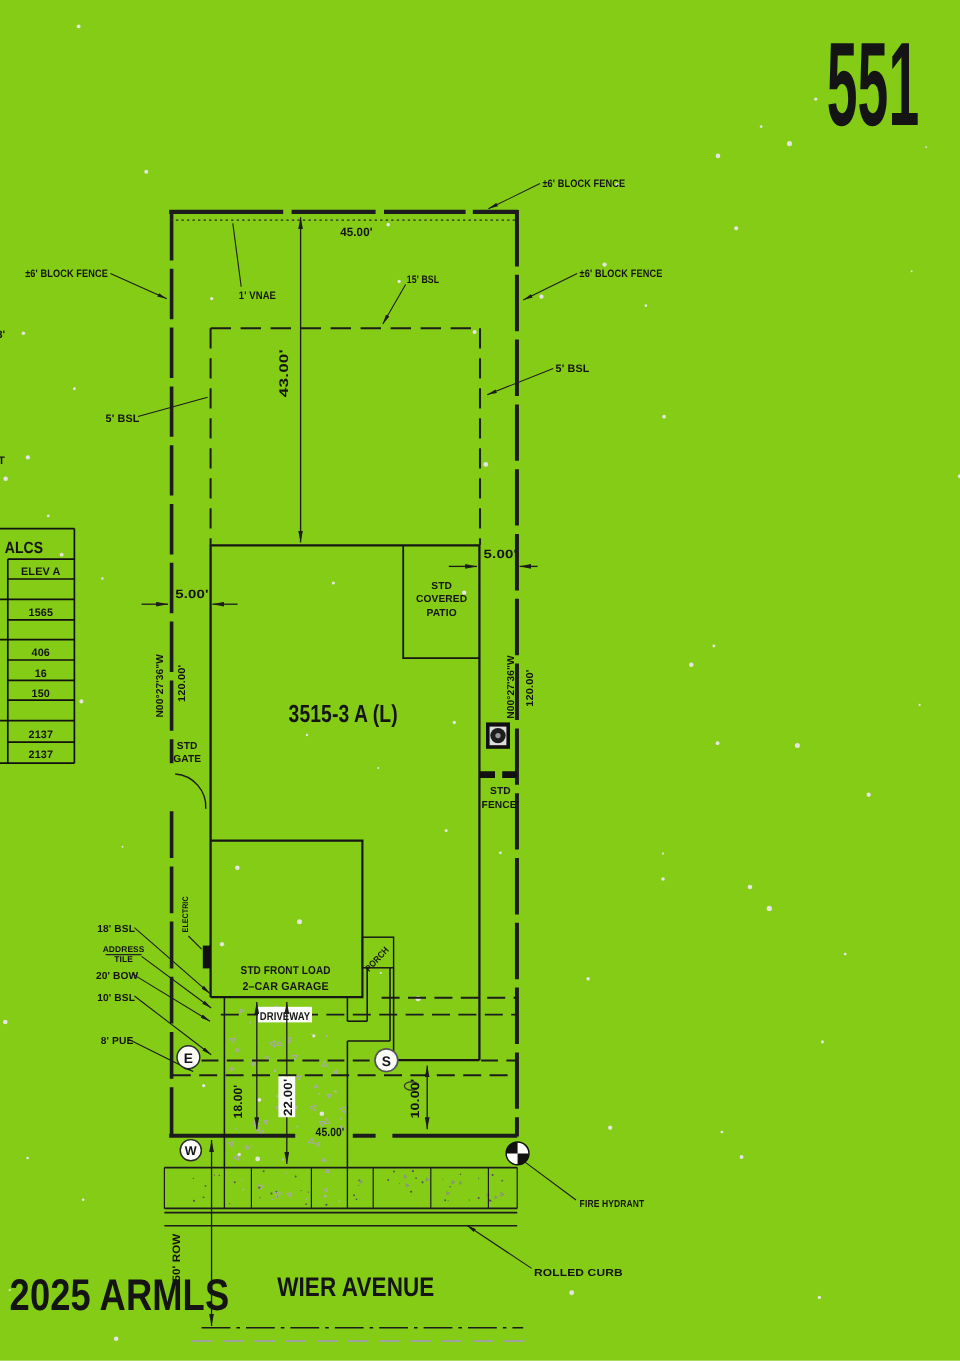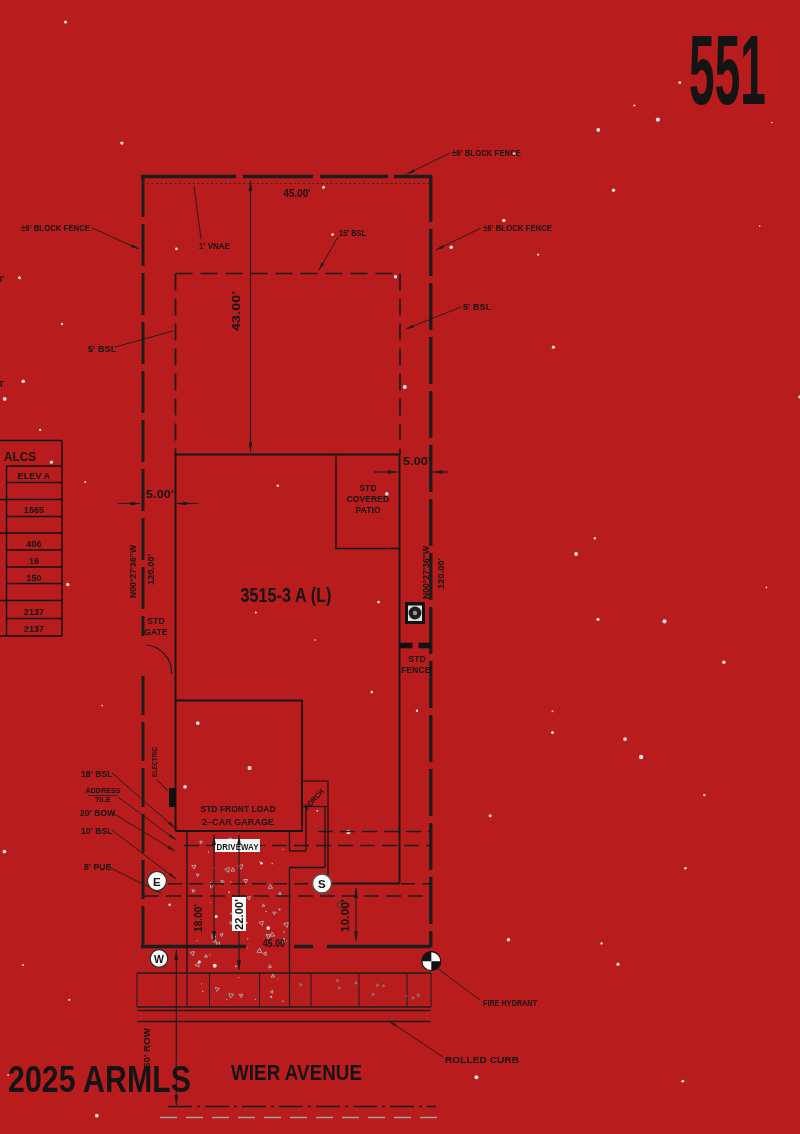--- a/index.html
+++ b/index.html
@@ -1,16 +1,16 @@
 <!DOCTYPE html>
 <html><head>
 <meta charset="utf-8">
 <style>
   html,body{margin:0;padding:0;}
-  #page{position:relative;width:800px;height:1134px;background:#b91c1c;overflow:hidden;}
+  #page{position:relative;width:800px;height:1134px;background:#84cc16;overflow:hidden;}
   svg{position:absolute;left:0;top:0;}
   text{font-family:"Liberation Sans",sans-serif;fill:#141414;font-weight:700;letter-spacing:0.1px;}
 </style>
 </head>
 <body>
 <div id="page">
 <svg width="800" height="1134" viewBox="0 0 800 1134">
 <defs>
 <marker id="ah" viewBox="0 0 10 4" refX="10" refY="2" markerWidth="9" markerHeight="3.6" orient="auto-start-reverse">
           <path d="M0,0 L10,2 L0,4 z" fill="#1c1c1c"></path>

